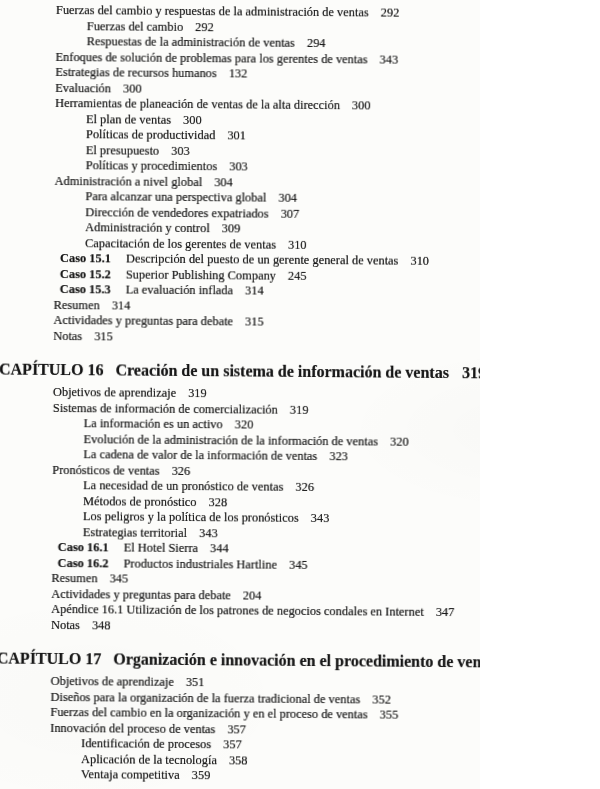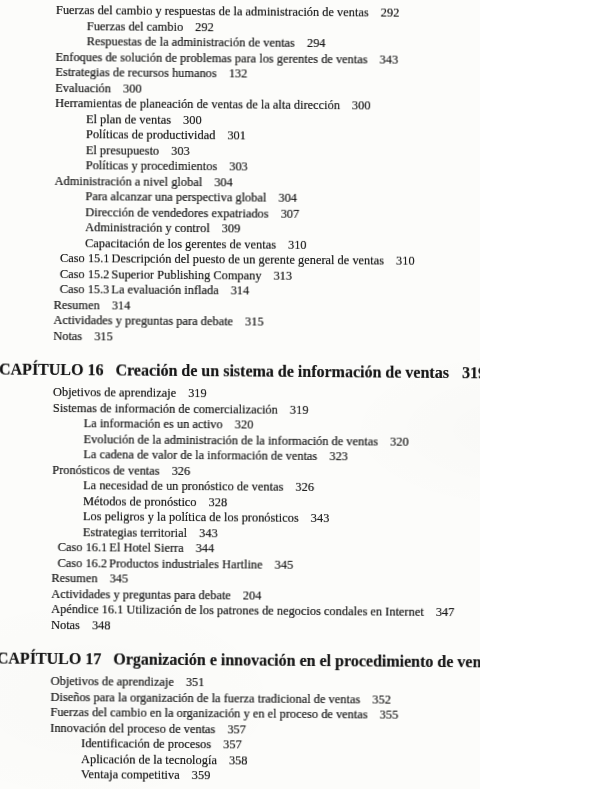--- a/index.html
+++ b/index.html
@@ -23,21 +23,21 @@
     text-shadow: 0 0 0.5px rgba(26,26,26,0.55);
   }
   .toc-line {
     font-size: 12.4px;
     line-height: 15.5px;
     white-space: nowrap;
   }
   .ind-1    { padding-left: 56px; }
   .ind-caso { padding-left: 62px; }
   .ind-2    { padding-left: 87px; }
-  .case-label { font-weight: normal; margin-right: 2px; }
+  .case-label { font-weight: bold; margin-right: 15px; }
   .pagenum { margin-left: 12px; }
   .chapter-heading {
     font-size: 16px;
     font-weight: bold;
     line-height: 20px;
     margin: 16px 0 5px 2px;
     white-space: nowrap;
   }
   .chapter-heading .chapter-title { margin-left: 12px; }
   .chapter-heading .pagenum { margin-left: 13px; }
@@ -57,21 +57,21 @@
       <div class="toc-line ind-2"><span class="entry-text">El plan de ventas</span><span class="pagenum">300</span></div>
       <div class="toc-line ind-2"><span class="entry-text">Políticas de productividad</span><span class="pagenum">301</span></div>
       <div class="toc-line ind-2"><span class="entry-text">El presupuesto</span><span class="pagenum">303</span></div>
       <div class="toc-line ind-2"><span class="entry-text">Políticas y procedimientos</span><span class="pagenum">303</span></div>
       <div class="toc-line ind-1"><span class="entry-text">Administración a nivel global</span><span class="pagenum">304</span></div>
       <div class="toc-line ind-2"><span class="entry-text">Para alcanzar una perspectiva global</span><span class="pagenum">304</span></div>
       <div class="toc-line ind-2"><span class="entry-text">Dirección de vendedores expatriados</span><span class="pagenum">307</span></div>
       <div class="toc-line ind-2"><span class="entry-text">Administración y control</span><span class="pagenum">309</span></div>
       <div class="toc-line ind-2"><span class="entry-text">Capacitación de los gerentes de ventas</span><span class="pagenum">310</span></div>
       <div class="toc-line ind-caso"><span class="case-label">Caso 15.1</span><span class="entry-text">Descripción del puesto de un gerente general de ventas</span><span class="pagenum">310</span></div>
-      <div class="toc-line ind-caso"><span class="case-label">Caso 15.2</span><span class="entry-text">Superior Publishing Company</span><span class="pagenum">313</span></div>
+      <div class="toc-line ind-caso"><span class="case-label">Caso 15.2</span><span class="entry-text">Superior Publishing Company</span><span class="pagenum">245</span></div>
       <div class="toc-line ind-caso"><span class="case-label">Caso 15.3</span><span class="entry-text">La evaluación inflada</span><span class="pagenum">314</span></div>
       <div class="toc-line ind-1"><span class="entry-text">Resumen</span><span class="pagenum">314</span></div>
       <div class="toc-line ind-1"><span class="entry-text">Actividades y preguntas para debate</span><span class="pagenum">315</span></div>
       <div class="toc-line ind-1"><span class="entry-text">Notas</span><span class="pagenum">315</span></div>
       <div class="chapter-heading"><span class="chapter-number">CAPÍTULO 16</span><span class="chapter-title">Creación de un sistema de información de ventas</span><span class="pagenum">319</span></div>
       <div class="toc-line ind-1"><span class="entry-text">Objetivos de aprendizaje</span><span class="pagenum">319</span></div>
       <div class="toc-line ind-1"><span class="entry-text">Sistemas de información de comercialización</span><span class="pagenum">319</span></div>
       <div class="toc-line ind-2"><span class="entry-text">La información es un activo</span><span class="pagenum">320</span></div>
       <div class="toc-line ind-2"><span class="entry-text">Evolución de la administración de la información de ventas</span><span class="pagenum">320</span></div>
       <div class="toc-line ind-2"><span class="entry-text">La cadena de valor de la información de ventas</span><span class="pagenum">323</span></div>

